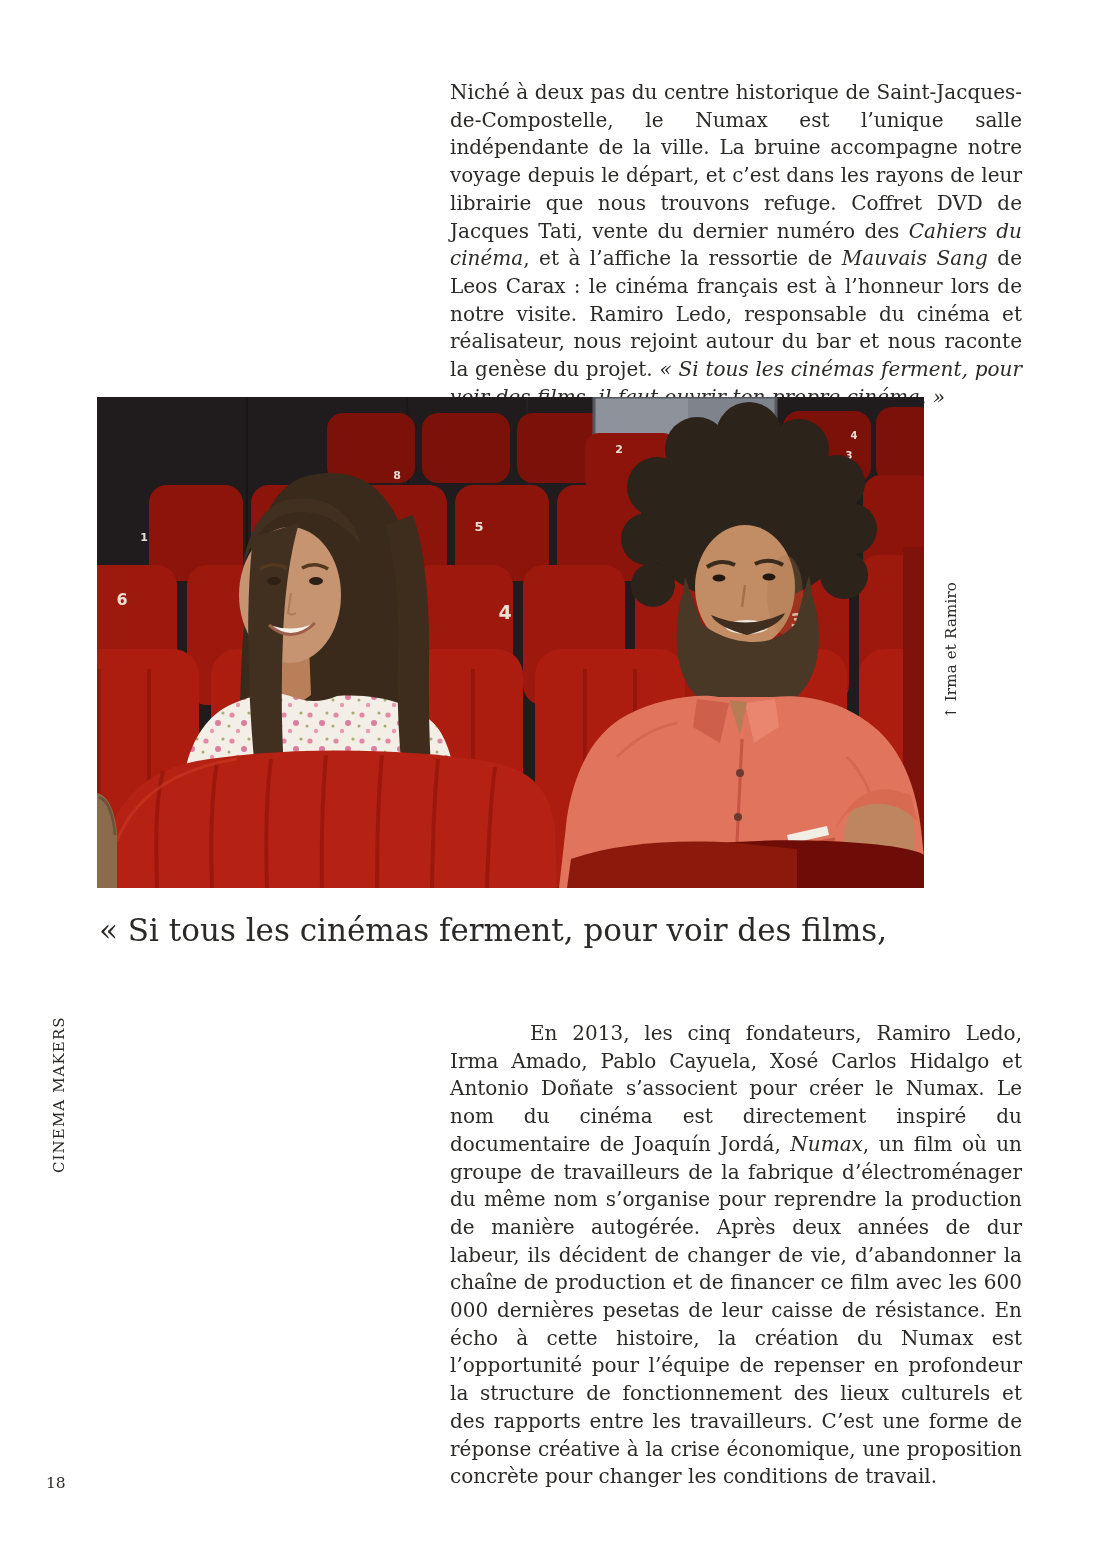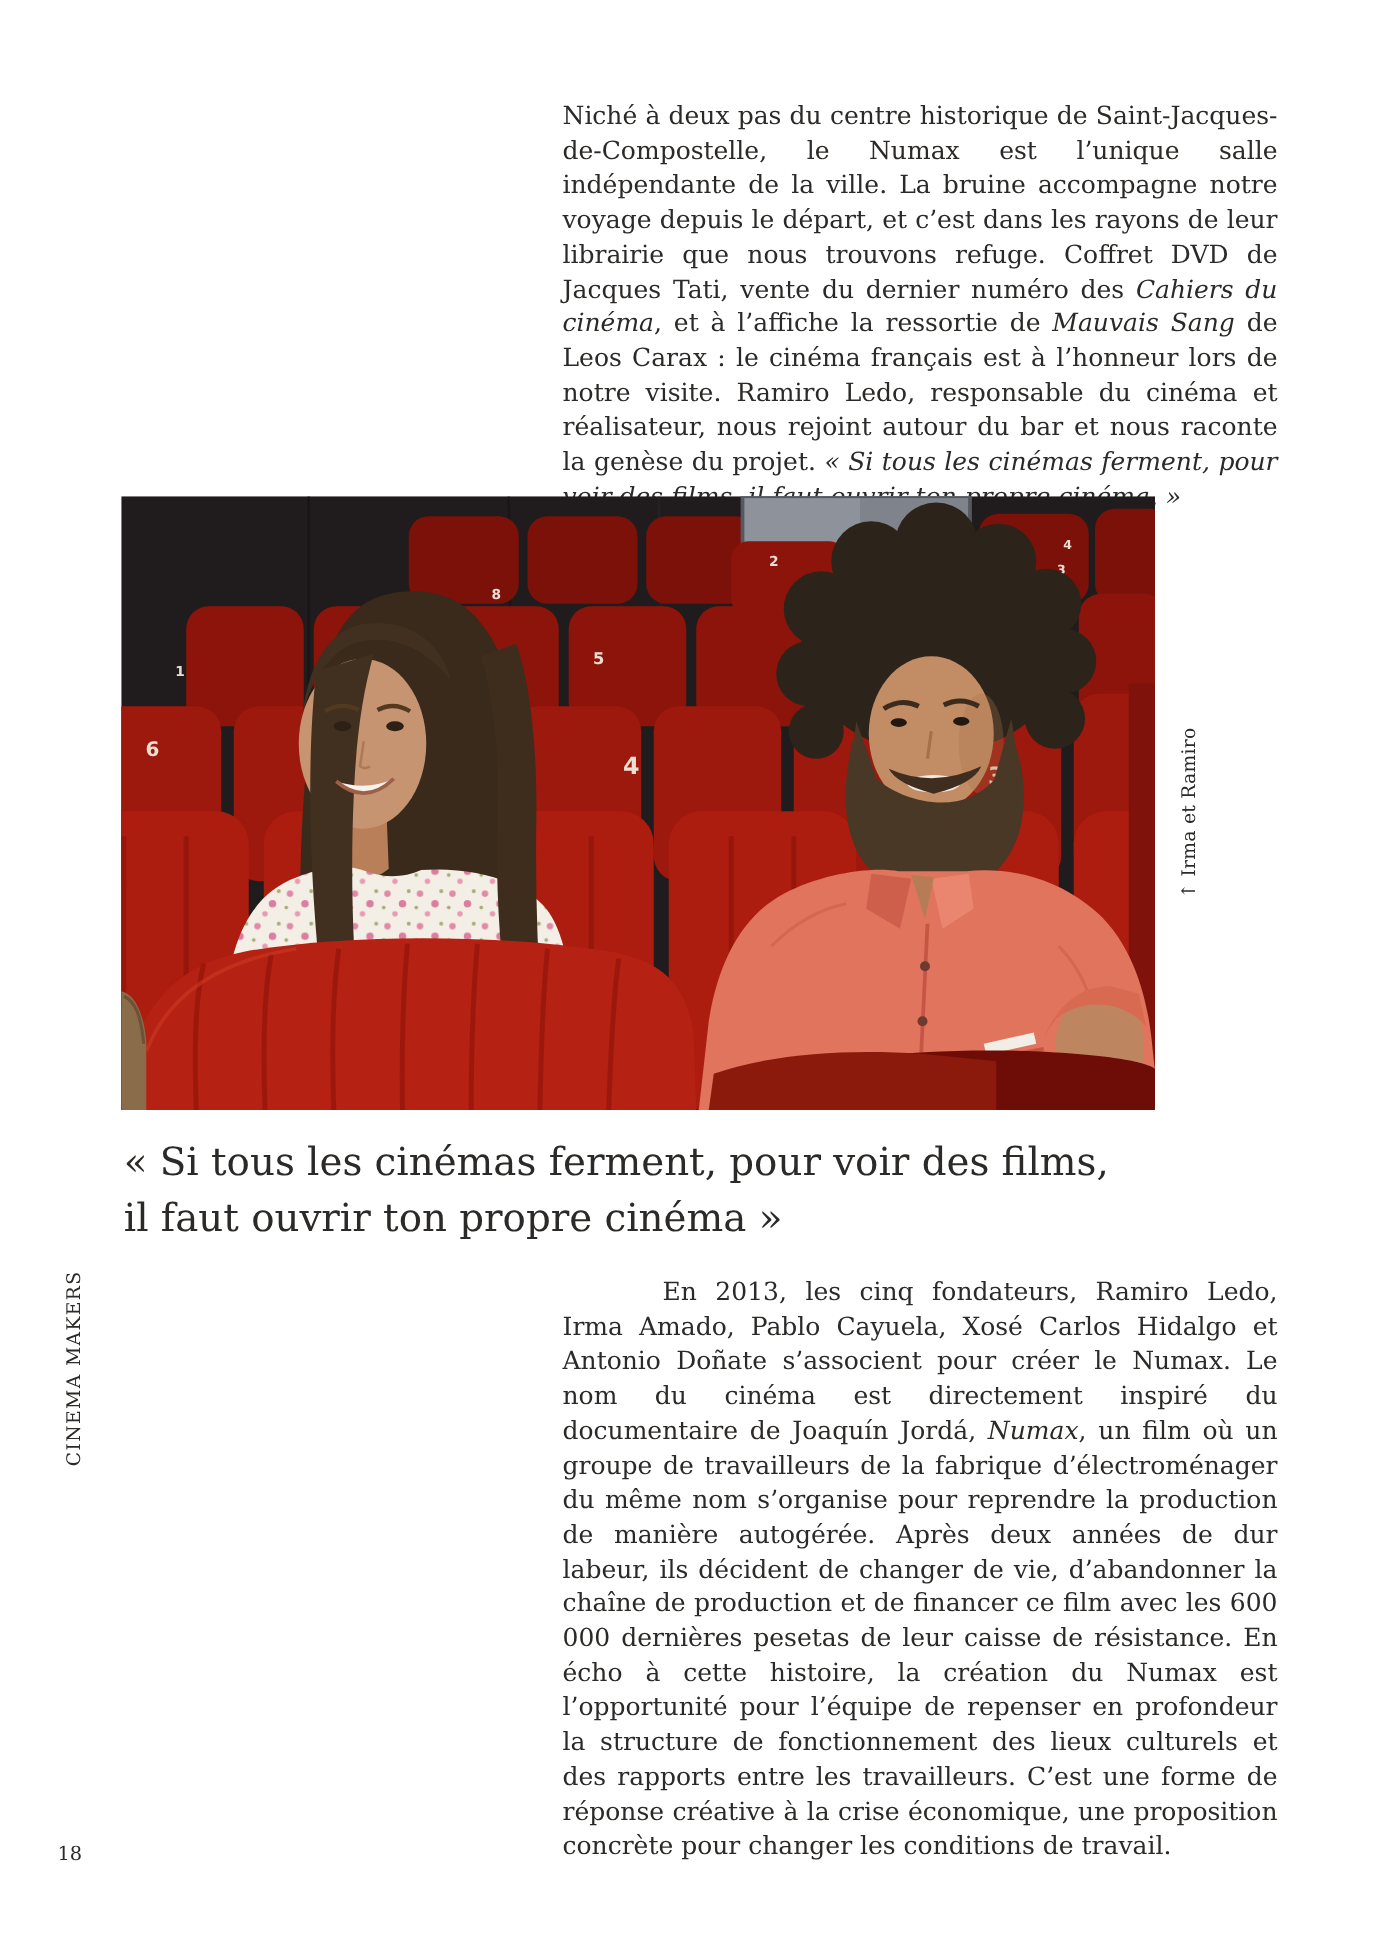--- a/index.html
+++ b/index.html
@@ -214,21 +214,20 @@
         <path d="M0,396 C10,398 18,412 20,436 L20,491 L0,491 Z" fill="#8a6b4a"></path>
         <path d="M2,400 C12,404 16,418 18,438" stroke="#6d5238" stroke-width="2.5" fill="none"></path>
       </g>
     </svg>
   </figure>
 
   <div class="vert photo-caption">↑ Irma et Ramiro</div>
 
   <h2 class="pullquote">
     <span>« Si tous les cinémas ferment, pour voir des films,</span>
-    <span>il faut ouvrir ton propre cinéma »</span>
   </h2>
 
   <div class="vert section-label">CINEMA MAKERS</div>
 
   <p class="bodytext body2"><span>En 2013, les cinq fondateurs, Ramiro Ledo, Irma Amado, Pablo Cayuela, Xosé Carlos Hidalgo et Antonio Doñate s’associent pour créer le Numax. Le nom du cinéma est directement inspiré du documentaire de Joaquín Jordá, </span><span class="it">Numax</span><span>, un film où un groupe de travailleurs de la fabrique d’électroménager du même nom s’organise pour reprendre la production de manière autogérée. Après deux années de dur labeur, ils décident de changer de vie, d’abandonner la chaîne de production et de financer ce film avec les 600 000 dernières pesetas de leur caisse de résistance. En écho à cette histoire, la création du Numax est l’opportunité pour l’équipe de repenser en profondeur la structure de fonctionnement des lieux culturels et des rapports entre les travailleurs. C’est une forme de réponse créative à la crise économique, une proposition concrète pour changer les conditions de travail.</span></p>
 
   <div class="page-number">18</div>
 
 </div>
 

